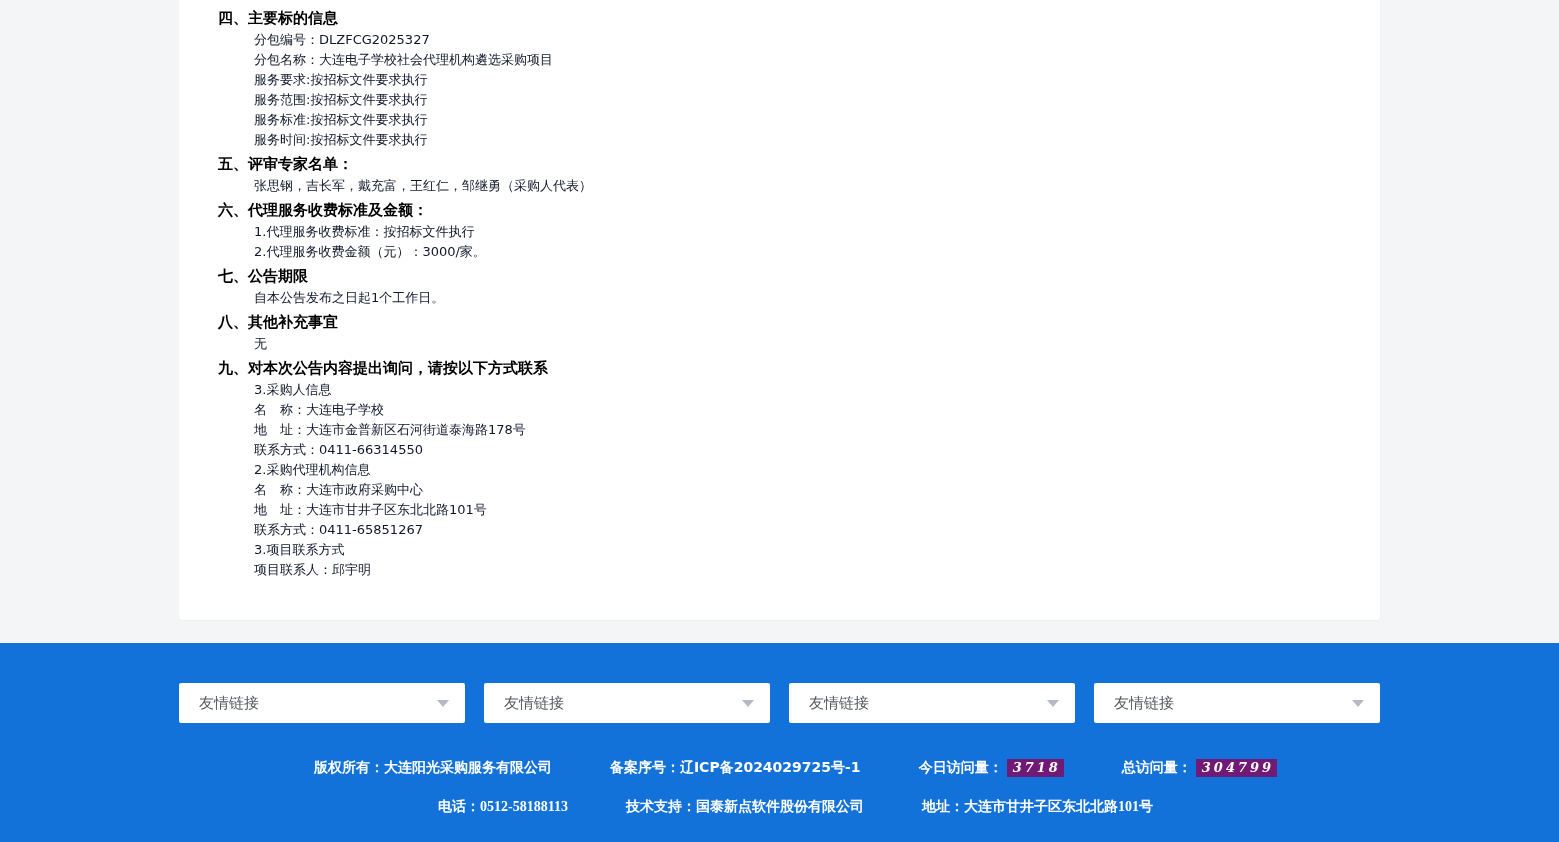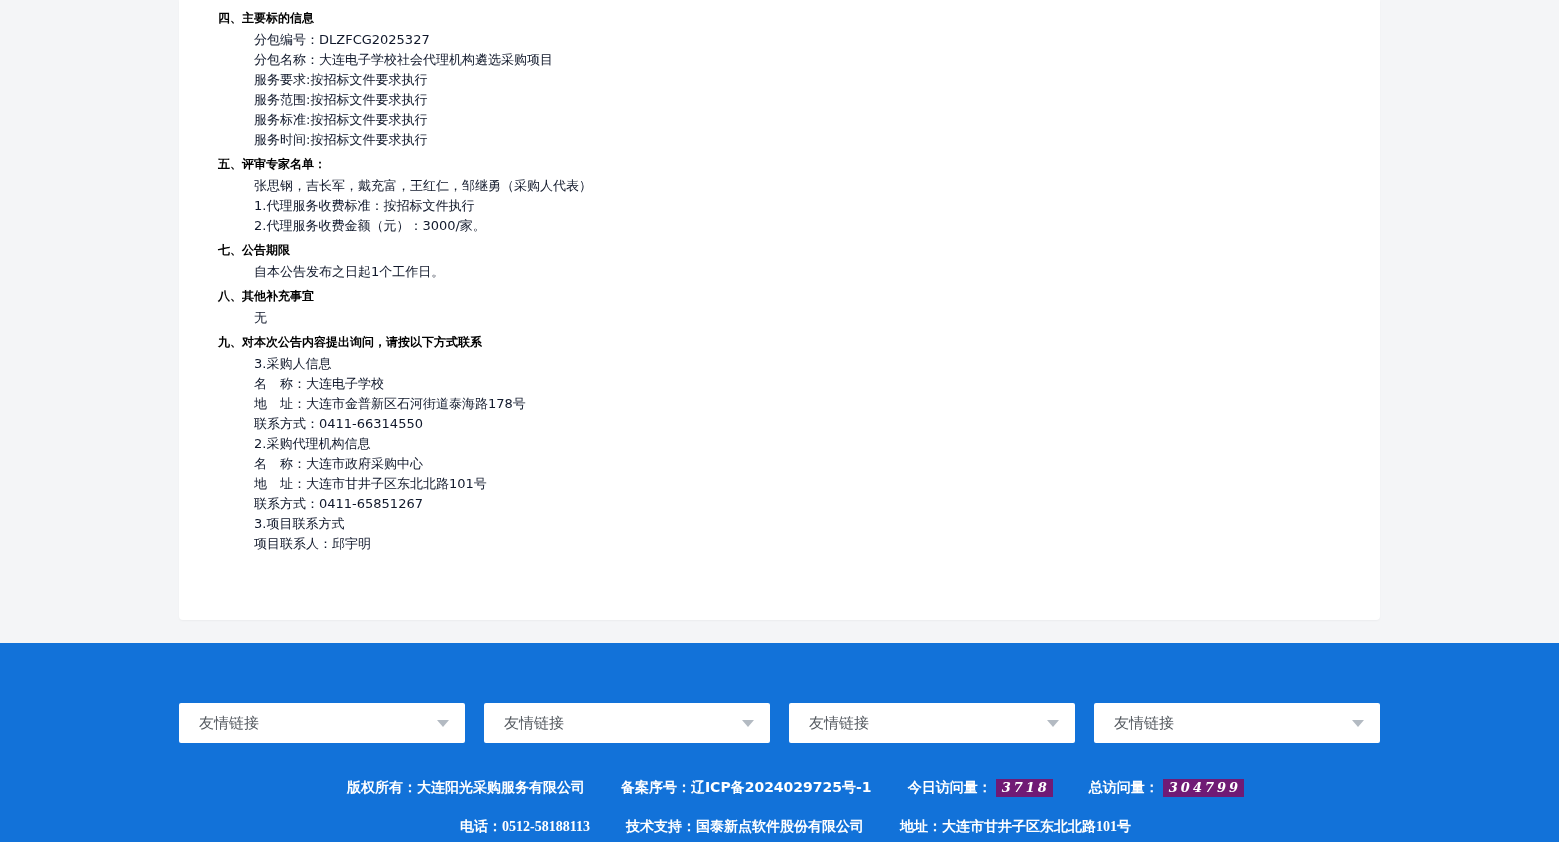--- a/index.html
+++ b/index.html
@@ -15,40 +15,40 @@
     width: 1201px;
     margin: 0 auto;
     background: #ffffff;
     height: 620px;
     border-radius: 0 0 4px 4px;
     box-shadow: 0 1px 2px rgba(0,0,0,0.04);
     padding: 4px 40px 0 39px;
     overflow: hidden;
   }
   .section-heading {
-    font-size: 12px;
+    font-size: 15px;
     font-weight: bold;
     line-height: 22px;
     margin-top: 3px;
     margin-bottom: 1px;
     color: #000;
   }
   .detail-line {
     font-size: 13px;
     line-height: 20px;
     padding-left: 36px;
     color: #0f172a;
     white-space: pre;
   }
   .gap { height: 23px; }
   .footer {
     background: #1272d9;
     height: 199px;
     width: 1559px;
-    padding-top: 60px;
+    padding-top: 40px;
   }
   .links-row {
     width: 1201px;
     margin: 0 auto;
     display: flex;
     justify-content: space-between;
   }
   .link-select {
     width: 286px;
     height: 40px;
@@ -65,21 +65,21 @@
     width: 0; height: 0;
     border-left: 6px solid transparent;
     border-right: 6px solid transparent;
     border-top: 7px solid #b3bac2;
     display: inline-block;
   }
   .foot-line {
     display: flex;
     justify-content: center;
     align-items: center;
-    gap: 36px;
+    gap: 58px;
     color: #ffffff;
     font-size: 14px;
     font-weight: bold;
     margin-left: 32px;
   }
   .foot-line-1 { margin-top: 36px; }
   .foot-line-2 { margin-top: 21px; font-family: Liberation Serif, serif; }
   .counter-wrap { display: flex; align-items: flex-end; }
   .counter {
     display: inline-block;
@@ -105,20 +105,21 @@
     <div class="detail-line">分包编号：DLZFCG2025327</div>
     <div class="detail-line">分包名称：大连电子学校社会代理机构遴选采购项目</div>
     <div class="detail-line">服务要求:按招标文件要求执行</div>
     <div class="detail-line">服务范围:按招标文件要求执行</div>
     <div class="detail-line">服务标准:按招标文件要求执行</div>
     <div class="detail-line">服务时间:按招标文件要求执行</div>
 
     <div class="section-heading">五、评审专家名单：</div>
     <div class="detail-line">张思钢，吉长军，戴充富，王红仁，邹继勇（采购人代表）</div>
 
+    <div class="section-heading">六、代理服务收费标准及金额：</div>
     <div class="detail-line">1.代理服务收费标准：按招标文件执行</div>
     <div class="detail-line">2.代理服务收费金额（元）：3000/家。</div>
 
     <div class="section-heading">七、公告期限</div>
     <div class="detail-line">自本公告发布之日起1个工作日。</div>
 
     <div class="section-heading">八、其他补充事宜</div>
     <div class="detail-line">无</div>
 
     <div class="section-heading">九、对本次公告内容提出询问，请按以下方式联系</div>

